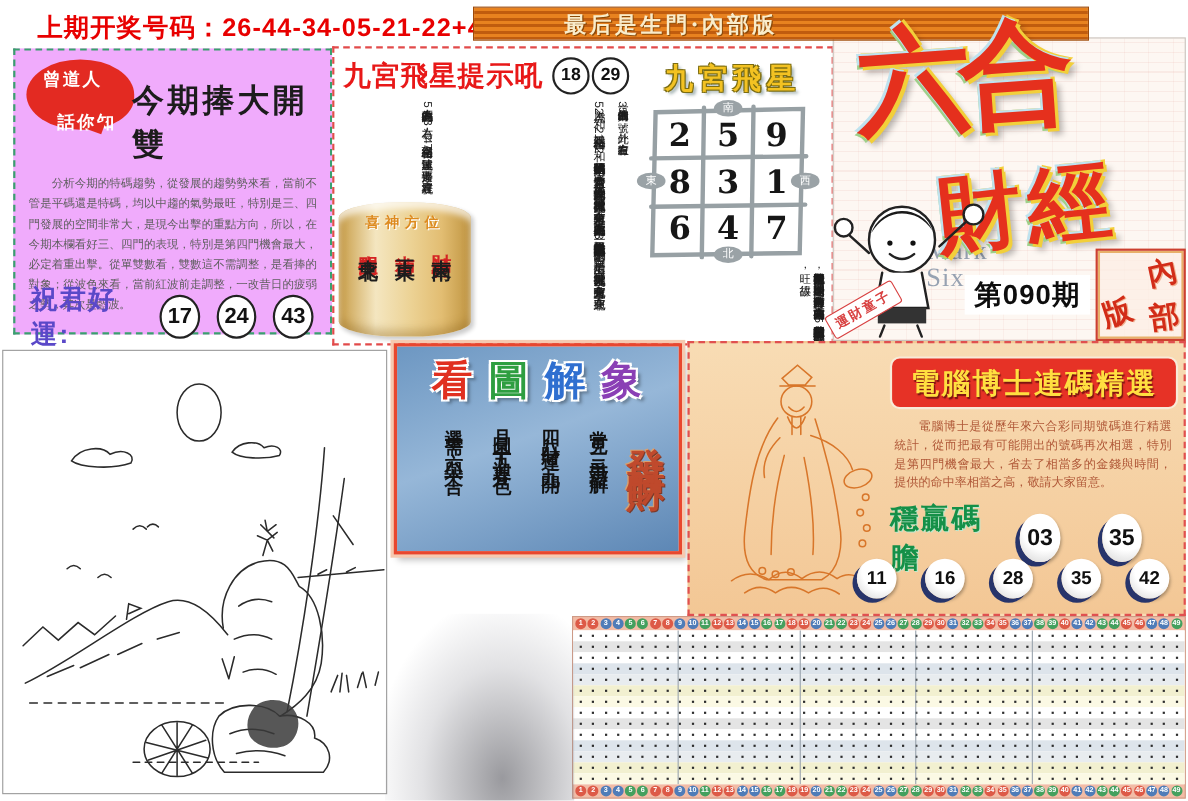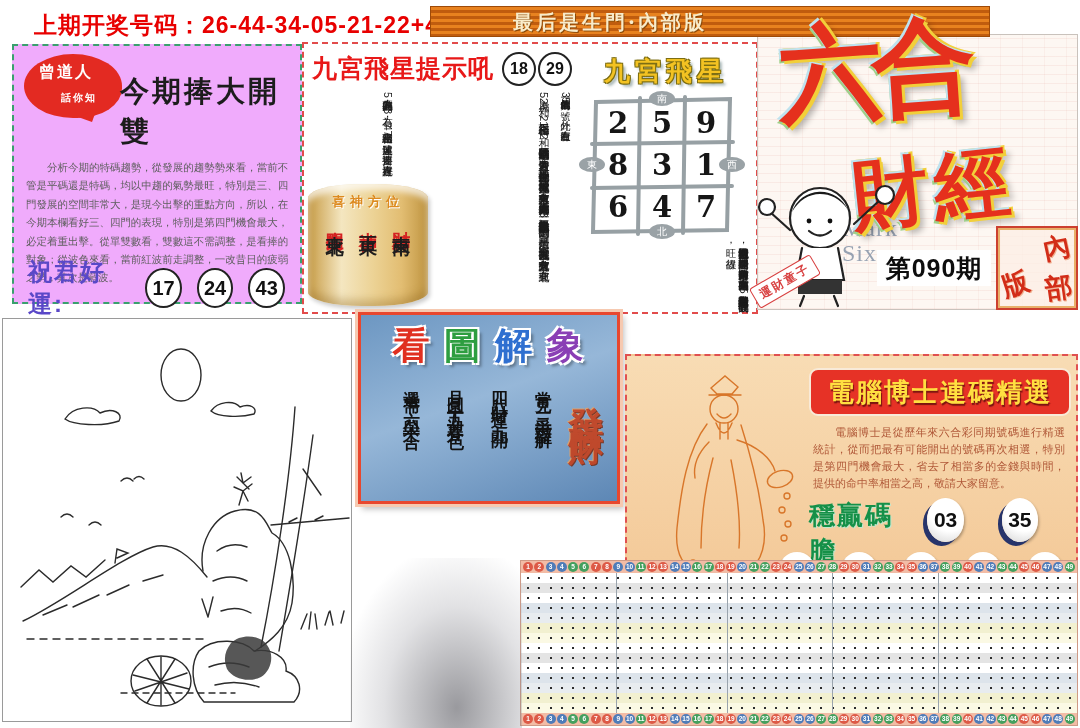--- a/index.html
+++ b/index.html
@@ -15,21 +15,21 @@
   #banner-label{position:absolute;left:82px;top:2px;font-family:"DejaVu Serif",serif;
     font-size:20px;font-weight:bold;color:#f9ecca;letter-spacing:3px;text-shadow:1px 1px 0 #8a4a08;}
 
   
   #tips{left:12px;top:44px;width:286px;height:256px;border:2px dashed #3aa06e;background:#f0abfc;}
   #bubble{position:absolute;left:10px;top:8px;width:98px;height:64px;background:#e32a22;
     border-radius:50% 50% 46% 50%;color:#fff;text-align:center;padding-top:8px;box-sizing:border-box;}
   #bubble:after{content:"";position:absolute;left:58px;bottom:-14px;border:10px solid transparent;
     border-top-color:#e32a22;transform:rotate(-25deg);}
   .bub1{display:block;font-size:16px;font-weight:bold;letter-spacing:2px;margin-right:14px;}
-  .bub2{display:block;font-size:10px;font-weight:bold;letter-spacing:2px;margin-left:12px;margin-top:8px;}
+  .bub2{display:block;font-size:16px;font-weight:bold;letter-spacing:2px;margin-left:12px;margin-top:18px;}
   #tips-title{position:absolute;left:106px;top:26px;font-size:29px;font-weight:bold;color:#1c1c1c;letter-spacing:3px;}
   #tips-body{position:absolute;left:12px;top:112px;width:262px;font-size:10.5px;line-height:1.75;
     color:#5e5e5e;text-align:justify;text-indent:2em;letter-spacing:-.2px;}
   #provide-row{position:absolute;left:14px;top:210px;display:flex;align-items:center;}
   #provide-label{font-size:24px;font-weight:bold;color:#5a48c8;letter-spacing:2px;margin-right:14px;}
   .circ{display:inline-flex;align-items:center;justify-content:center;width:36px;height:36px;
     border:2px solid #222;border-radius:50%;background:#fff;font-size:20px;font-weight:bold;color:#111;margin-right:15px;}
 
   
   #mid{left:302px;top:42px;width:452px;height:268px;border:2px dashed #e24b4b;background:#fff;}
@@ -100,27 +100,27 @@
   .tc0{color:#e03020;} .tc1{color:#2e9e40;} .tc2{color:#2f6fd0;} .tc3{color:#8a3fb5;}
   #pic-side{position:absolute;right:8px;top:64px;height:172px;writing-mode:vertical-rl;
     font-family:"DejaVu Serif",serif;font-size:35px;font-weight:bold;color:#cc3b12;opacity:.85;
     letter-spacing:12px;text-shadow:1px 1px 0 #7a2a10,-1px -1px 0 #e8a060;}
   #poem{position:absolute;left:16px;top:62px;height:178px;width:182px;writing-mode:vertical-rl;}
   .poem-line{font-family:"DejaVu Serif",serif;font-size:17px;font-weight:bold;color:#111;
     line-height:30px;letter-spacing:7px;margin-left:14px;}
 
   
   #doc{left:625px;top:310px;width:453px;height:250px;border:2px dashed #e05050;box-sizing:border-box;
-    background:linear-gradient(180deg,#f8dcb4,#f3c795);margin-top:44px;}
+    background:linear-gradient(180deg,#f8dcb4,#f3c795);}
   #doc-title{position:absolute;left:182px;top:12px;width:258px;height:44px;background:#e63226;border-radius:9px;
     border:2px solid #f8ead8;display:flex;align-items:center;justify-content:center;
     font-size:26px;font-weight:bold;color:#ffdf40;letter-spacing:2px;text-shadow:1px 2px 1px #7a1410;}
   #doc-body{position:absolute;left:186px;top:68px;width:252px;font-size:11px;line-height:1.55;
     color:#b05838;text-align:justify;text-indent:2em;}
-  #pick-row{position:absolute;left:182px;top:142px;display:flex;align-items:flex-start;}
+  #pick-row{position:absolute;left:182px;top:142px;display:flex;align-items:center;}
   #pick-label{font-size:26px;font-weight:bold;color:#159048;letter-spacing:2px;
     text-shadow:1px 1px 0 #bfe8cf;margin-right:26px;}
   .ball{display:flex;align-items:center;justify-content:center;border-radius:50%;
     background:radial-gradient(circle at 62% 30%,#ffffff 52%,#ececec 72%,#d5d5d5);
     box-shadow:-4px 4px 0 0 #27346b,1px 2px 3px rgba(0,0,0,.3);font-weight:bold;color:#101010;}
   .ball-lg{width:44px;height:44px;font-size:21px;margin-right:38px;}
   #bot-balls{position:absolute;left:152px;top:196px;display:flex;}
   .ball-sm{width:36px;height:36px;font-size:17px;margin-right:26px;}
 
   

